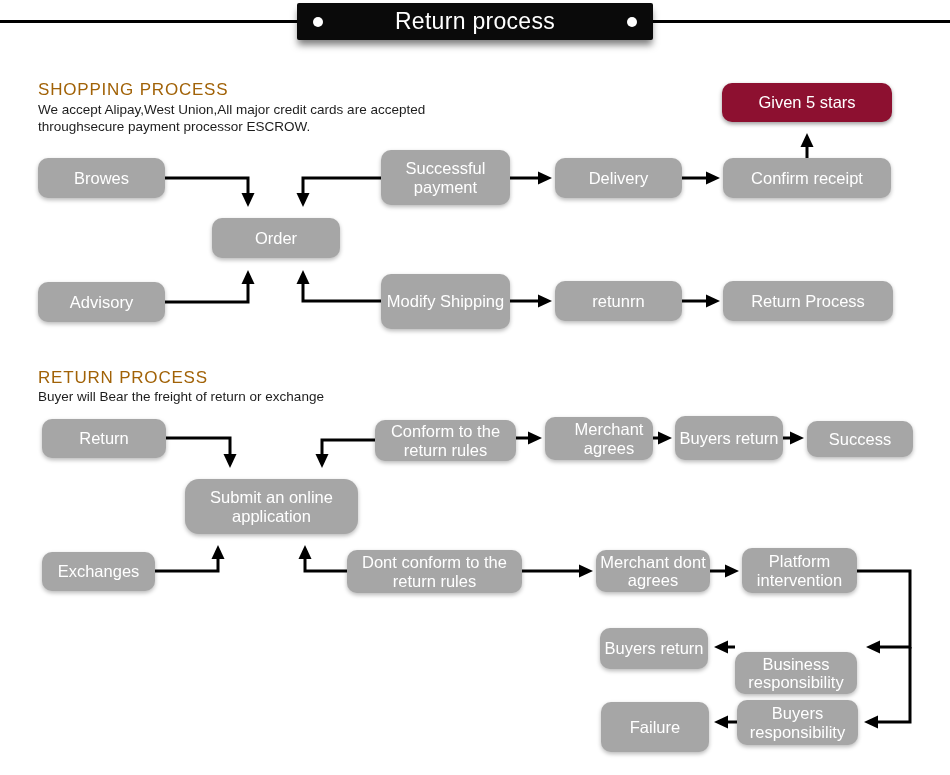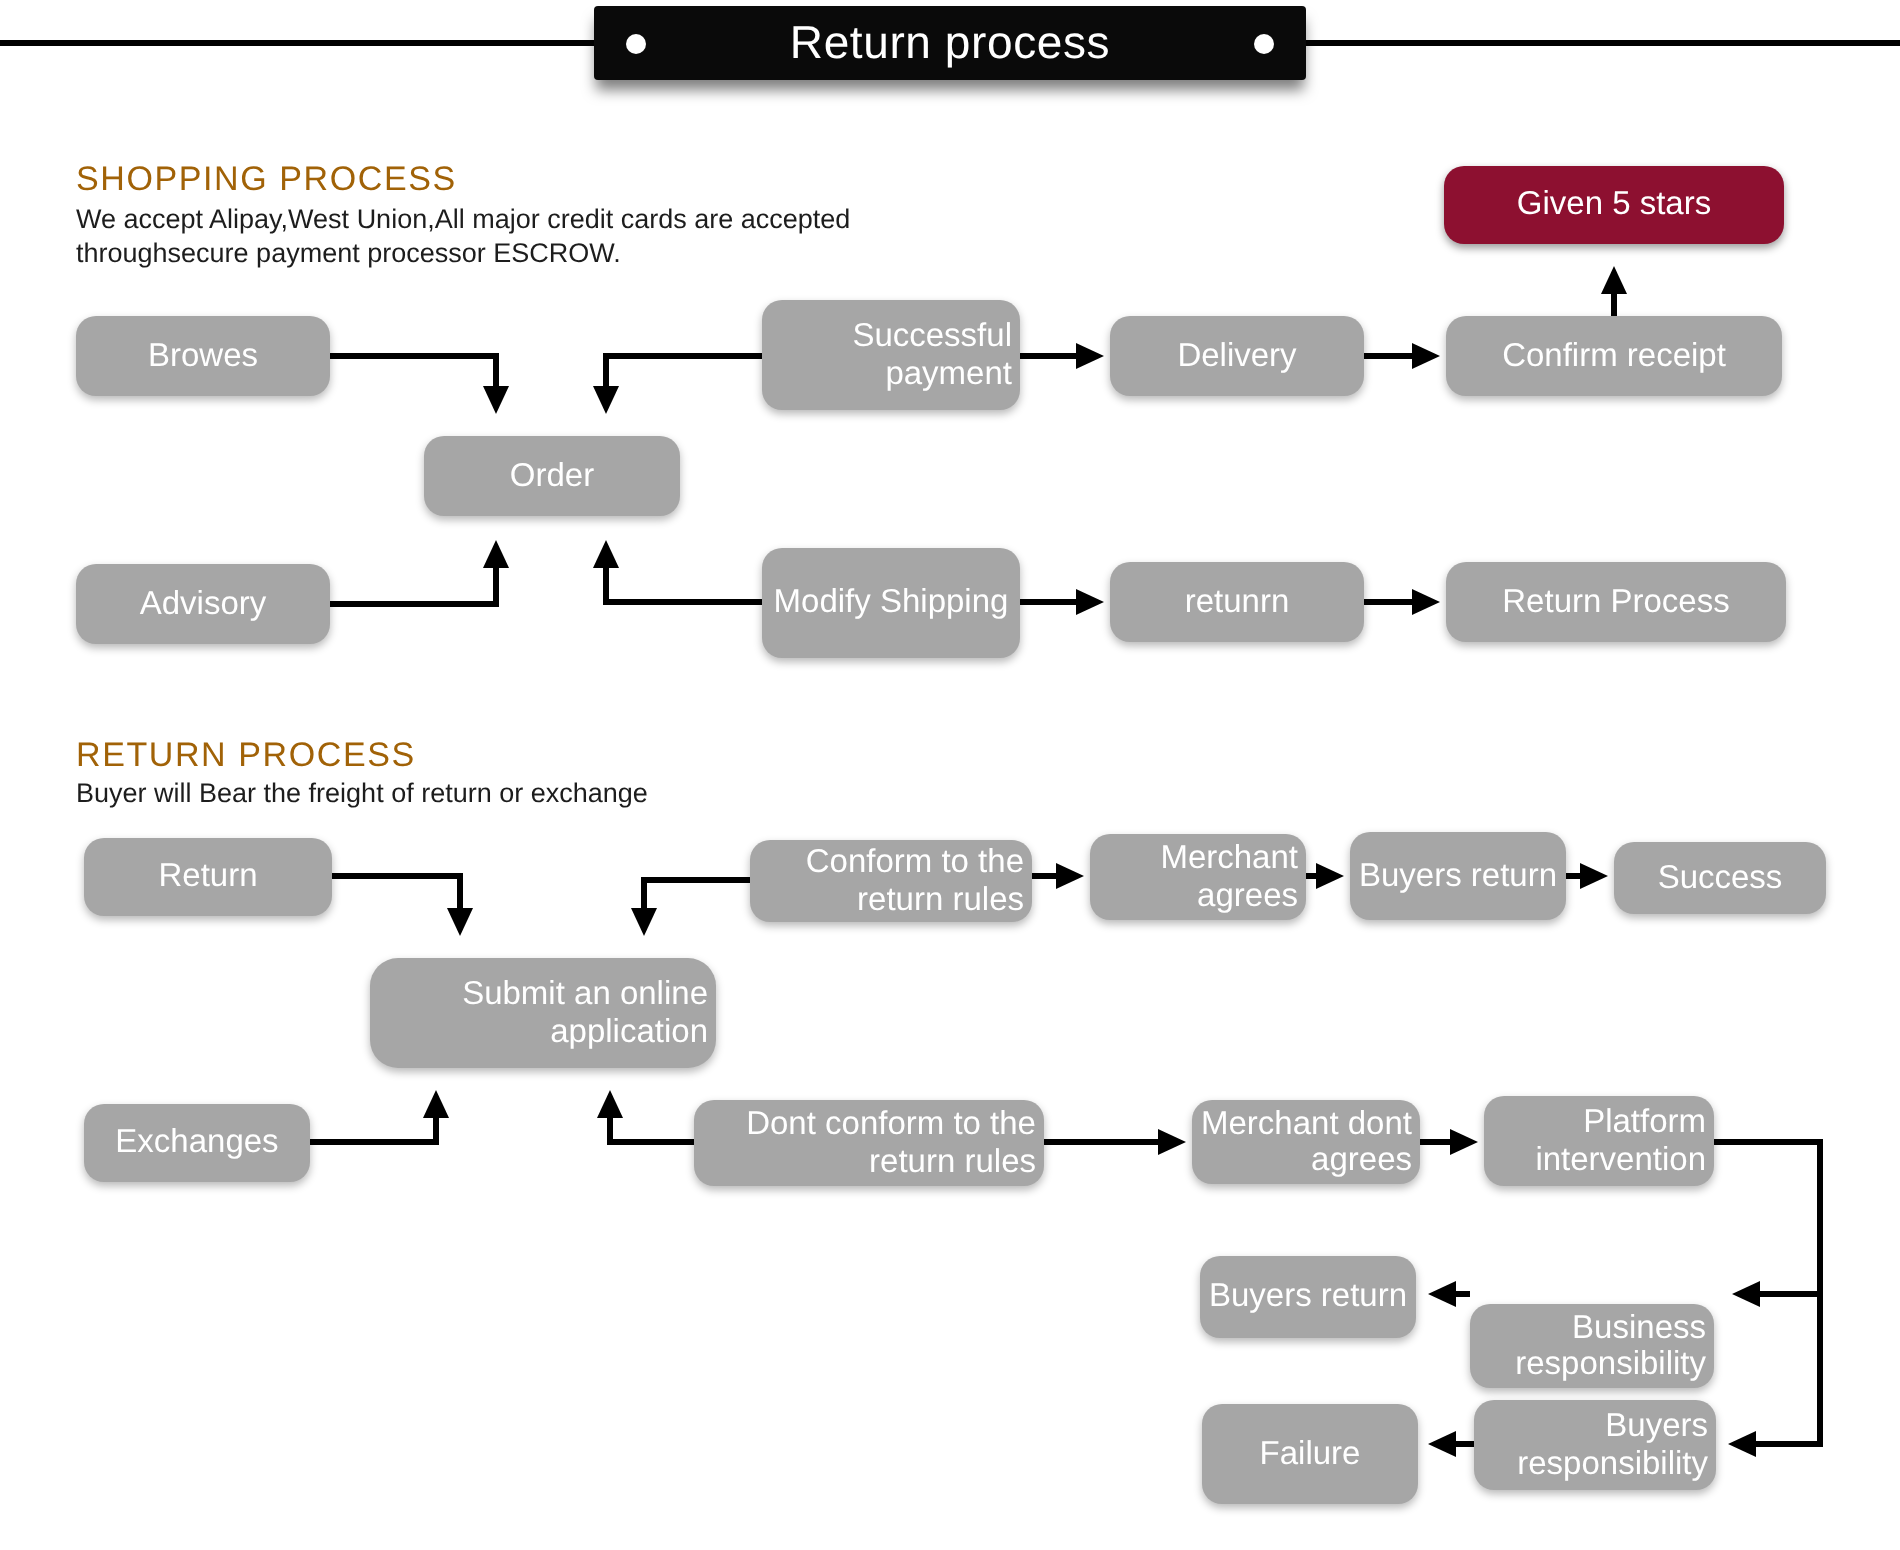--- a/index.html
+++ b/index.html
@@ -19,21 +19,21 @@
   .dot.left{left:16px;} .dot.right{right:16px;}
   
   .heading{position:absolute;left:38px;color:#a16207;font-size:17px;letter-spacing:0.8px;font-weight:400;}
   .h-shop{top:80px;} .h-return{top:368px;}
   .desc{position:absolute;left:38px;font-size:13.5px;color:#1d1d1d;}
   .d1{top:102px;} .d2{top:119px;} .d3{top:389px;}
   
   #connector-layer{position:absolute;left:0;top:0;}
   .node{
     position:absolute;border-radius:10px;color:#ffffff;
-    display:flex;align-items:center;justify-content:center;text-align:right;
+    display:flex;align-items:center;justify-content:center;text-align:center;
     font-size:16.5px;line-height:1.12;padding:2px 4px;box-sizing:border-box;
     box-shadow:0 2px 4px rgba(0,0,0,0.28);
   }
   .node.gray{background:#a6a6a6;}
   .node.accent{background:#8d1030;box-shadow:0 2px 4px rgba(0,0,0,0.4);}
 </style>
 </head>
 <body>
 
 <div class="stage">

